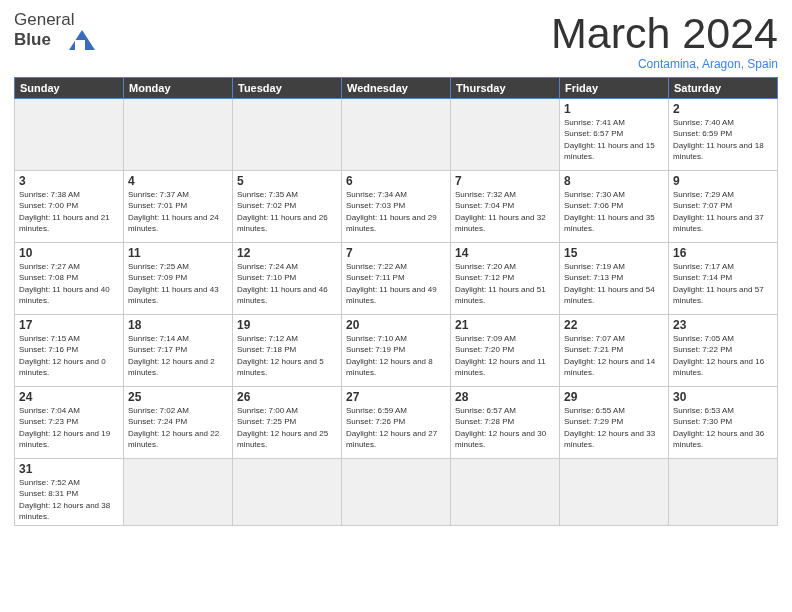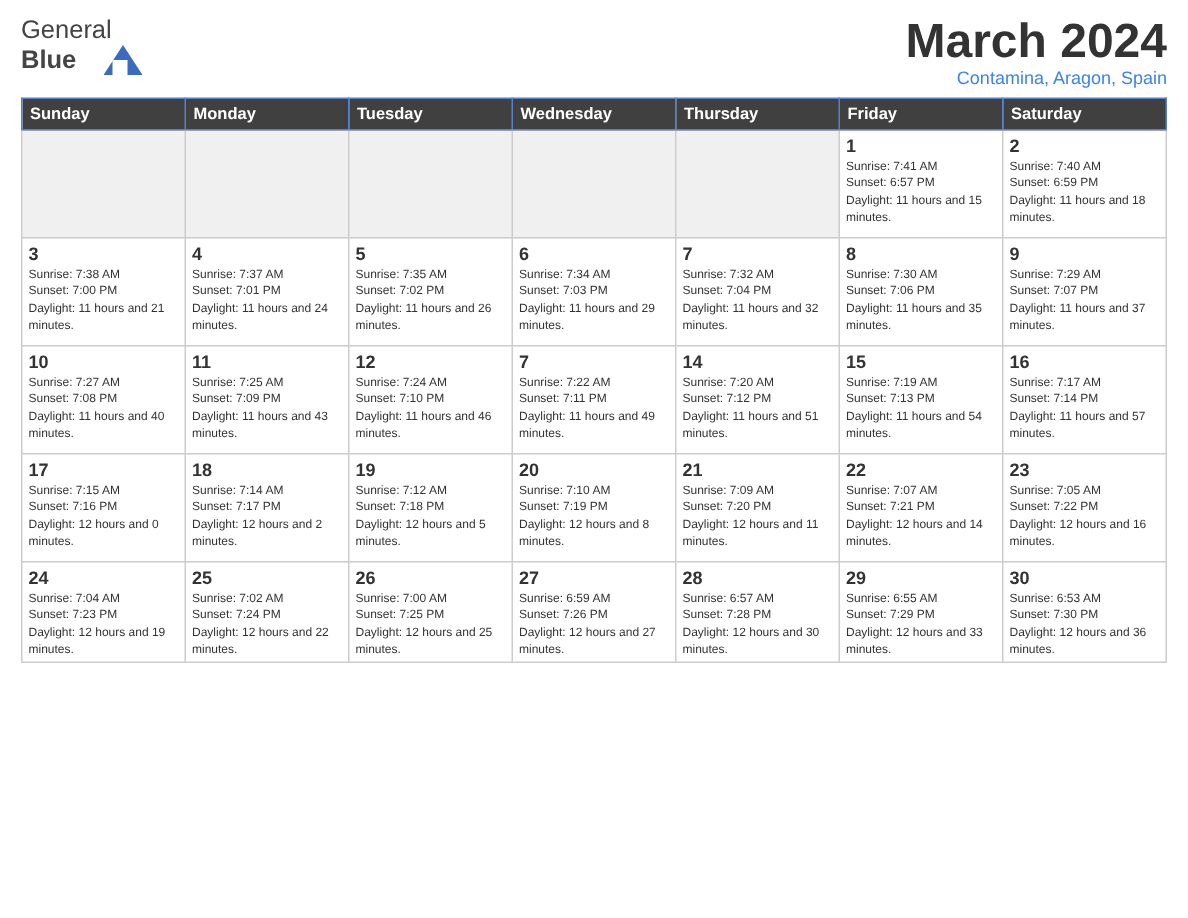--- a/index.html
+++ b/index.html
@@ -24,22 +24,22 @@
     }
     .logo {
       display: flex;
       align-items: center;
       gap: 0px;
     }
     .title-block {
       text-align: right;
     }
     .month-title {
-      font-size: 32px;
-      font-weight: bold;
+      font-size: 43px;
+      font-weight: normal;
       color: #333;
       line-height: 1.1;
     }
     .subtitle {
       font-size: 12px;
       color: #3b82f6;
     }
     table {
       width: 100%;
       border-collapse: collapse;
@@ -248,15 +248,27 @@
           </td>
           <td>
             <span class="day-number">29</span>
             <div class="day-info">Sunrise: 6:55 AM<br>Sunset: 7:29 PM<br>Daylight: 12 hours and 33 minutes.</div>
           </td>
           <td>
             <span class="day-number">30</span>
             <div class="day-info">Sunrise: 6:53 AM<br>Sunset: 7:30 PM<br>Daylight: 12 hours and 36 minutes.</div>
           </td>
         </tr>
+        <tr>
+          <td>
+            <span class="day-number">31</span>
+            <div class="day-info">Sunrise: 7:52 AM<br>Sunset: 8:31 PM<br>Daylight: 12 hours and 38 minutes.</div>
+          </td>
+          <td class="empty"></td>
+          <td class="empty"></td>
+          <td class="empty"></td>
+          <td class="empty"></td>
+          <td class="empty"></td>
+          <td class="empty"></td>
+        </tr>
       </tbody>
   </table>
 </div>
 
 </body></html>

